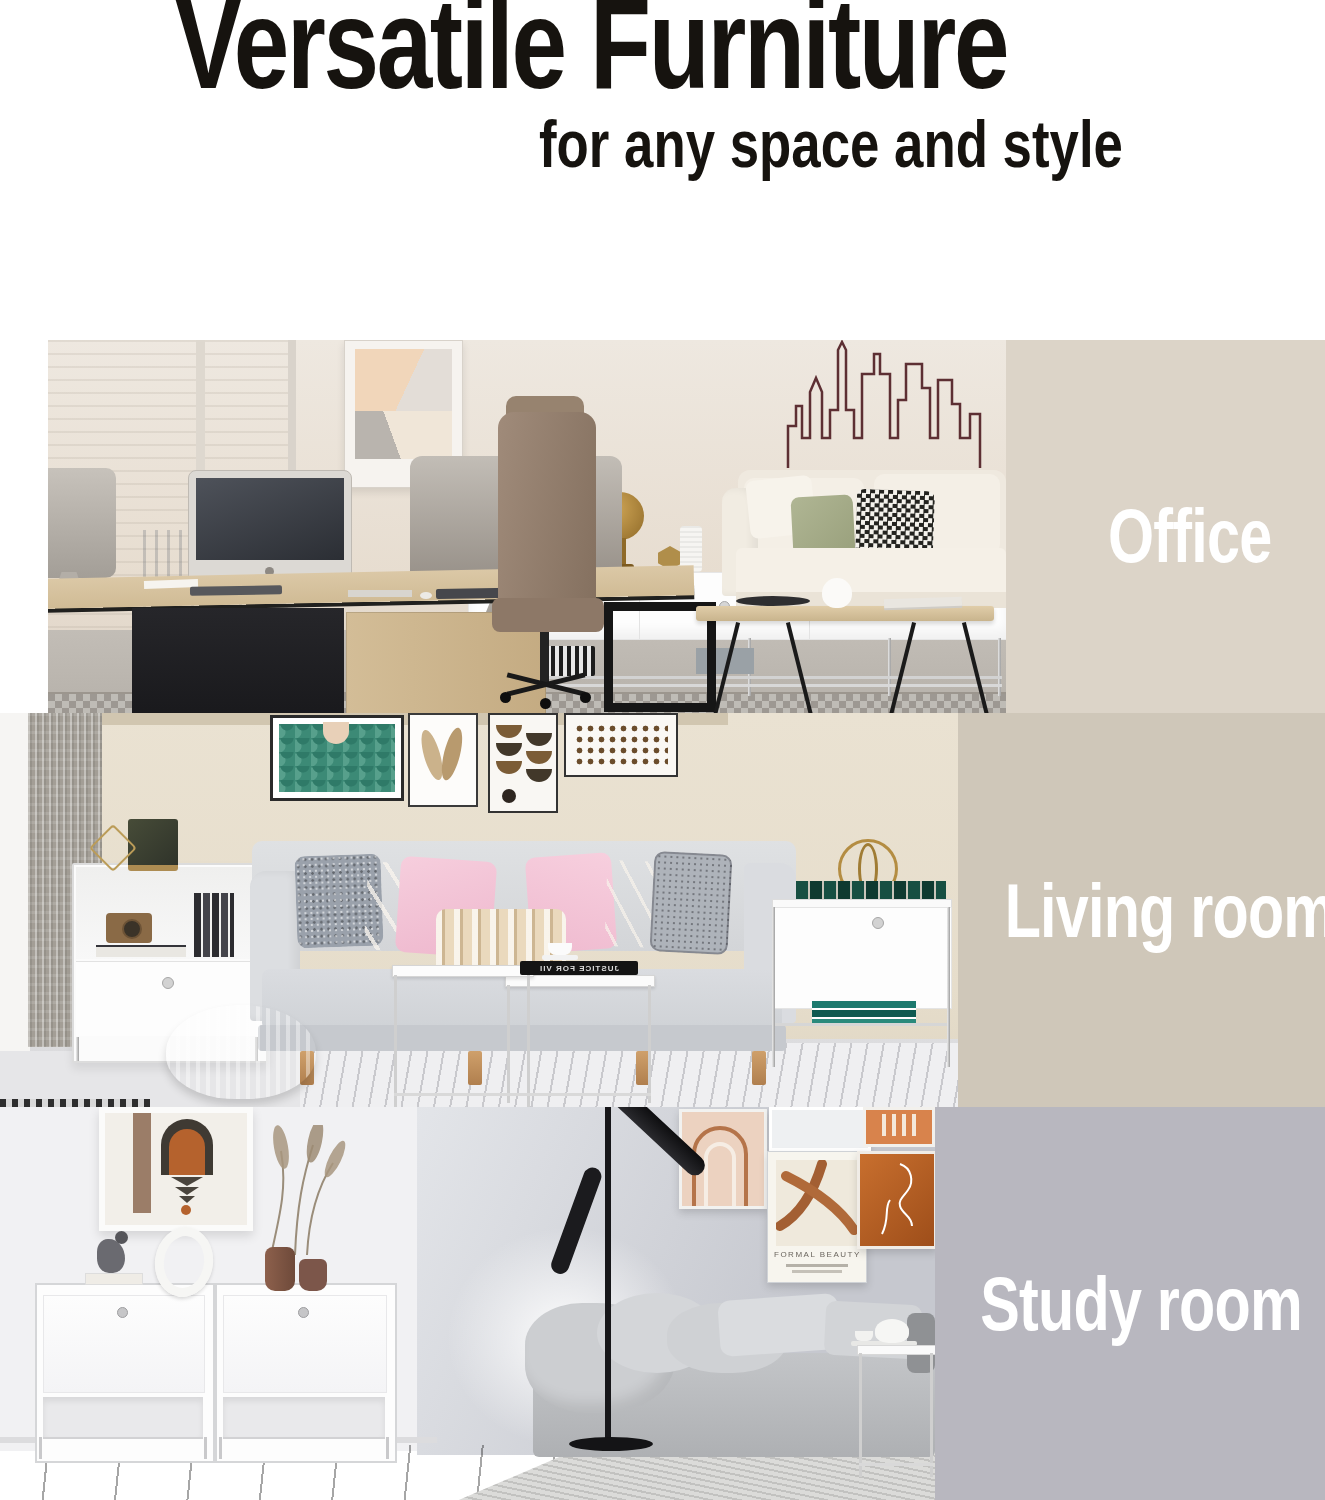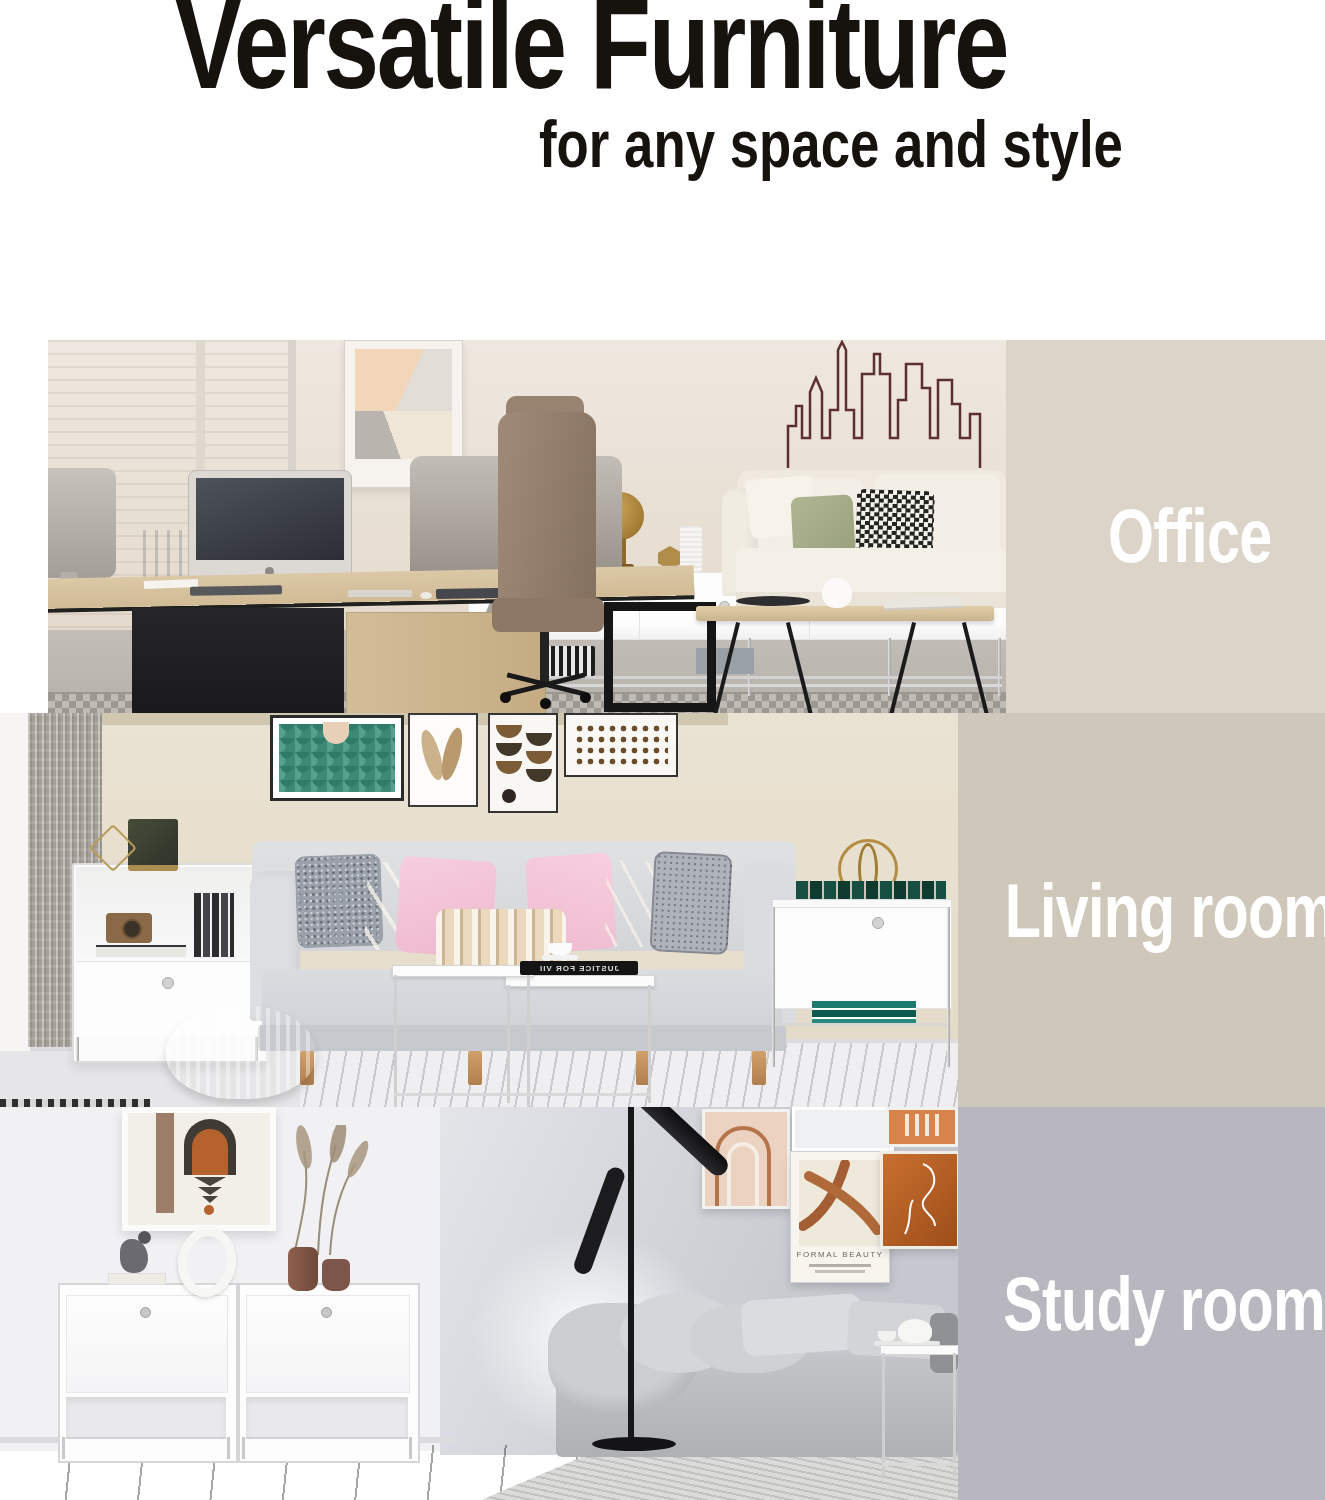--- a/index.html
+++ b/index.html
@@ -209,21 +209,21 @@
       <i class="a" style="left:542px;top:242px;width:36px;height:5px;background:#f2f2f2;border-radius:2px;"></i>
       <i class="a" style="left:548px;top:230px;width:24px;height:12px;background:#fbfbfb;border-radius:0 0 8px 8px;"></i>
 
       <i class="a" style="left:166px;top:292px;width:150px;height:94px;border-radius:50% 50% 46% 46%;background:linear-gradient(180deg,#ecc3d3 0 52%,#a3a3a5 52%);background-image:repeating-linear-gradient(90deg,rgba(255,255,255,.4) 0 4px,transparent 4px 10px);box-shadow:0 6px 8px rgba(0,0,0,.15);"></i>
     </div>
     <div class="panel" style="background: rgb(207, 199, 185);">
       <span class="panel-label" style="color: rgb(255, 255, 255);">Living room</span>
     </div>
   </section>
 
-  <section class="band" style="top:1107px;height:393px;">
+  <section class="band" style="top:1107px;height:393px;justify-content:center;">
     <div class="photo">
       <i class="a" style="left:0;top:0;width:460px;height:344px;background:#f1f1f3;"></i>
       <i class="a" style="left:440px;top:0;width:518px;height:348px;background:linear-gradient(115deg,#e3e5e9,#c6c8cf 70%);"></i>
       <i class="a" style="left:470px;top:120px;width:240px;height:220px;border-radius:50%;background:radial-gradient(closest-side,rgba(255,255,255,.95),rgba(255,255,255,0));"></i>
       <i class="a" style="left:0;top:330px;width:460px;height:6px;background:#dcdcde;"></i>
 
       <i class="a" style="left:122px;top:0;width:142px;height:112px;background:#f2efe9;border:6px solid #fbfbfa;box-shadow:0 5px 10px rgba(0,0,0,.12);">
         <i class="a" style="left:28px;top:0;width:18px;height:100px;background:#9b7d68;"></i>
         <i class="a" style="left:56px;top:6px;width:52px;height:56px;background:#3f3a33;border-radius:26px 26px 0 0;"></i>
         <i class="a" style="left:64px;top:16px;width:36px;height:46px;background:#b5622d;border-radius:18px 18px 0 0;"></i>

